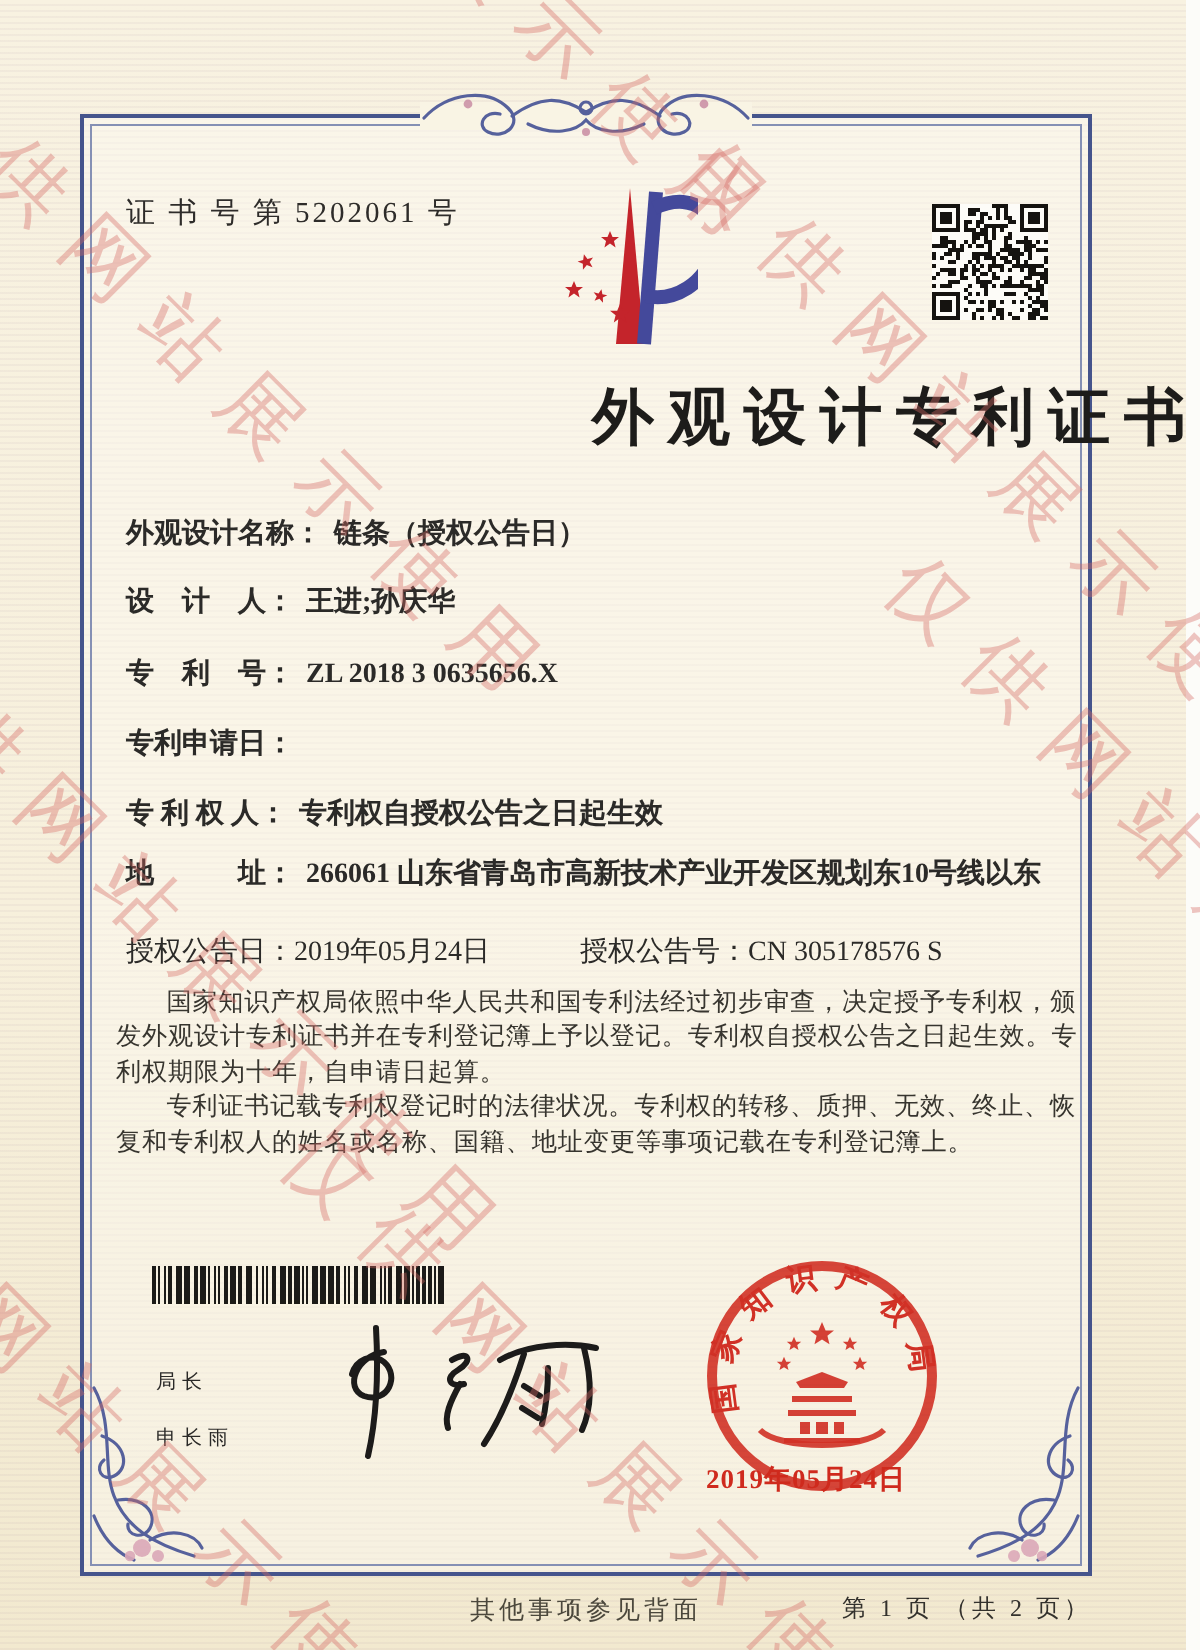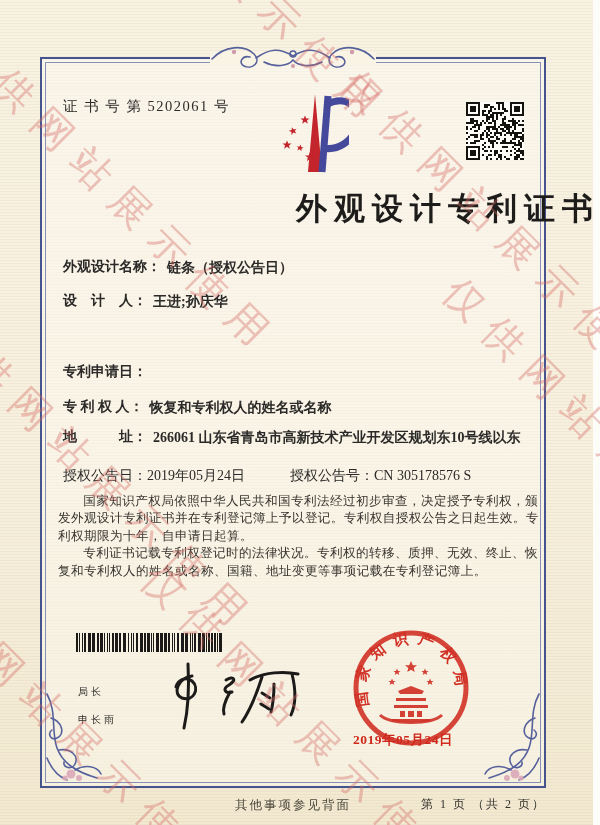--- a/index.html
+++ b/index.html
@@ -444,26 +444,30 @@
   <div class="title">外观设计专利证书</div>
 
   <div class="field f1">
     <span class="lbl">外观设计名称：</span>
     <span class="val">链条（授权公告日）</span>
   </div>
   <div class="field f2">
     <span class="lbl">设　计　人：</span>
     <span class="val">王进;孙庆华</span>
   </div>
+  <div class="field f3">
+    <span class="lbl">专　利　号：</span>
+    <span class="val">ZL 2018 3 0635656.X</span>
+  </div>
   <div class="field f4">
     <span class="lbl">专利申请日：</span>
   </div>
   <div class="field f5">
     <span class="lbl">专 利 权 人：</span>
-    <span class="val">恢复和专利权人的姓名或名称</span>
+    <span class="val">专利权自授权公告之日起生效</span>
   </div>
   <div class="field f6">
     <span class="lbl">地　　　址：</span>
     <span class="val">266061 山东省青岛市高新技术产业开发区规划东10号线以东</span>
   </div>
   <div class="grant">
     <span>授权公告日：</span><span>2019年05月24日</span>
     <span class="g2"><span>授权公告号：</span><span>CN 305178576 S</span></span>
   </div>
 

